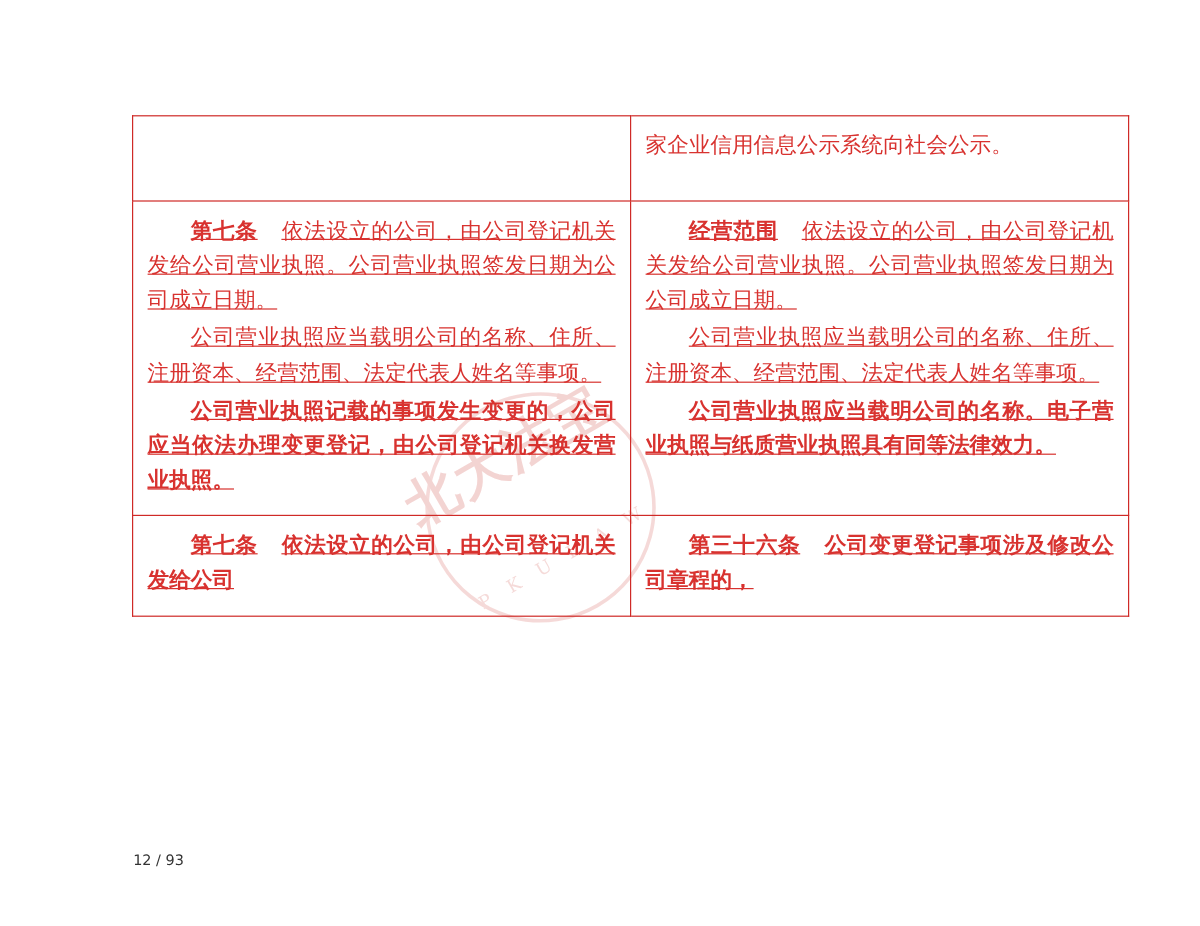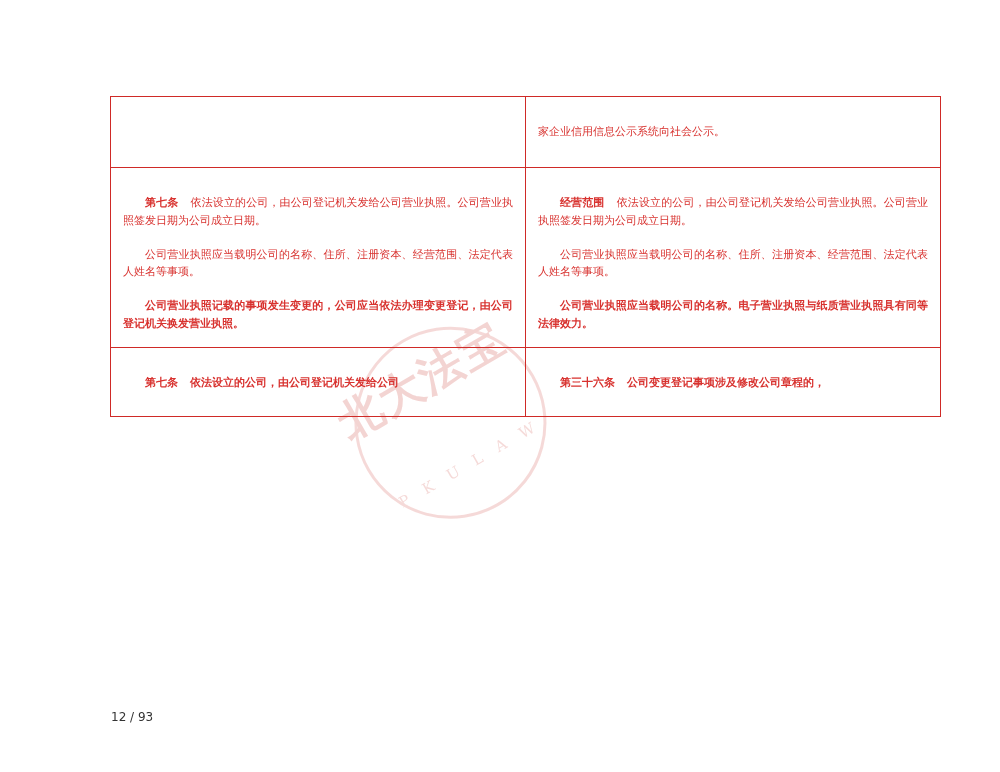--- a/index.html
+++ b/index.html
@@ -30,30 +30,31 @@
   }
   .doc-table td {
     border: 1px solid #cf2a27;
     vertical-align: top;
     padding: 10px 12px 12px 12px;
   }
   .col-left { width: 390px; }
   .col-right { width: 390px; }
 
   p.para {
-    margin: 16px 0 2px 0;
-    font-size: 11px;
+    margin: 0 0 2px 0;
+    font-size: 18px;
     line-height: 1.62;
     color: #d8322f;
     text-align: justify;
     text-justify: inter-ideograph;
     font-family: "DejaVu Sans", "Liberation Sans", sans-serif;
   }
   p.indent {
     text-indent: 2em;
+    text-decoration: underline;
   }
   p.bold {
     font-weight: bold;
   }
   .art-label {
     font-weight: bold;
   }
   .sp {
     display: inline-block;
     width: 1.1em;

